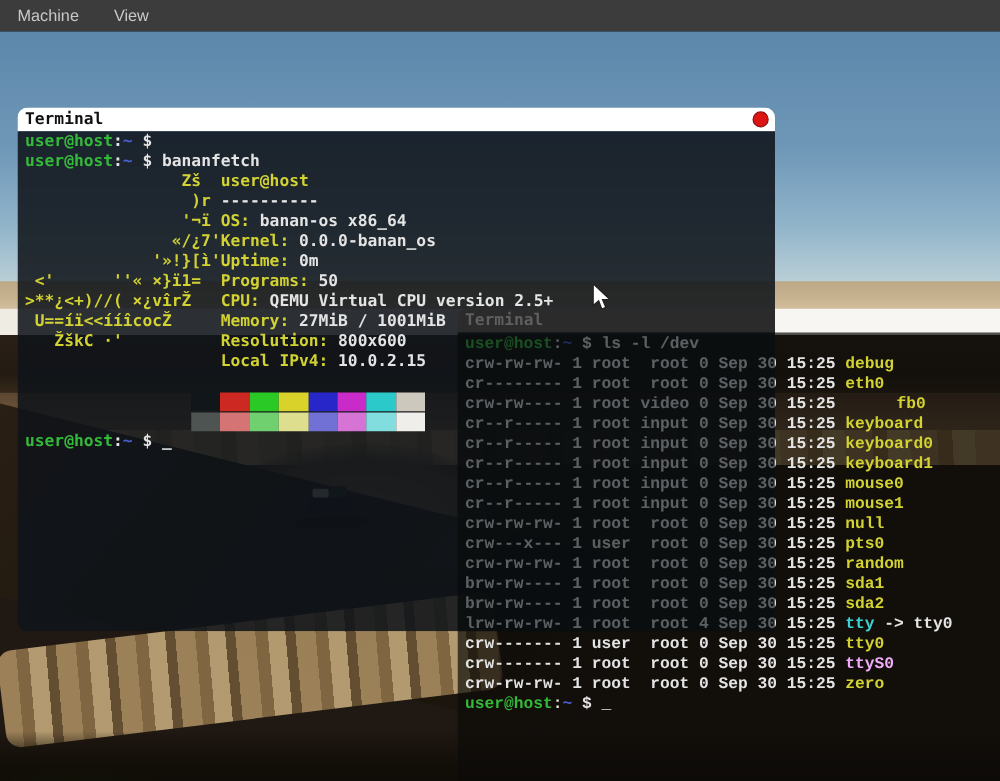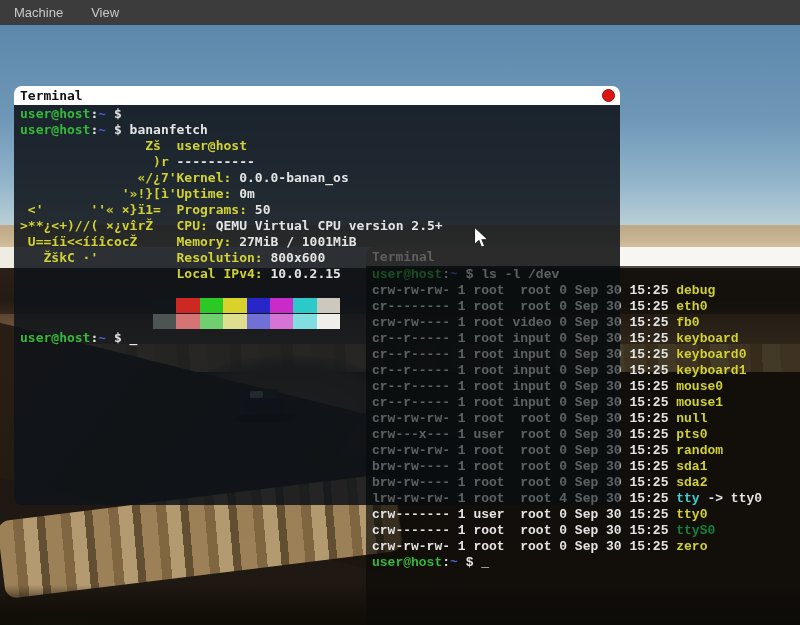--- a/index.html
+++ b/index.html
@@ -103,20 +103,21 @@
     <div class="titlebar">
       <span>Terminal</span>
       <span class="spacer"></span>
       <span class="close-btn"></span>
     </div>
     <div class="term-content" id="t1-lines">
         <div class="tline"><span style="color: rgb(53, 185, 58);">user@host</span><span style="color: rgb(228, 228, 228);">:</span><span style="color: rgb(74, 95, 212);">~</span><span style="color: rgb(228, 228, 228);"> $</span></div>
         <div class="tline"><span style="color: rgb(53, 185, 58);">user@host</span><span style="color: rgb(228, 228, 228);">:</span><span style="color: rgb(74, 95, 212);">~</span><span style="color: rgb(228, 228, 228);"> $ </span><span style="color: rgb(228, 228, 228);">bananfetch</span></div>
         <div class="tline"><span style="color: rgb(210, 210, 50);">                Zš  </span><span style="color: rgb(210, 210, 50);">user@host</span></div>
         <div class="tline"><span style="color: rgb(210, 210, 50);">                 )r </span><span style="color: rgb(228, 228, 228);">----------</span></div>
+        <div class="tline"><span style="color: rgb(210, 210, 50);">                '¬ï </span><span style="color: rgb(210, 210, 50);">OS: </span><span style="color: rgb(228, 228, 228);">banan-os x86_64</span></div>
         <div class="tline"><span style="color: rgb(210, 210, 50);">               «/¿7'</span><span style="color: rgb(210, 210, 50);">Kernel: </span><span style="color: rgb(228, 228, 228);">0.0.0-banan_os</span></div>
         <div class="tline"><span style="color: rgb(210, 210, 50);">             '»!}[ì'</span><span style="color: rgb(210, 210, 50);">Uptime: </span><span style="color: rgb(228, 228, 228);">0m</span></div>
         <div class="tline"><span style="color: rgb(210, 210, 50);"> &lt;'      ''« ×}ï1=  </span><span style="color: rgb(210, 210, 50);">Programs: </span><span style="color: rgb(228, 228, 228);">50</span></div>
         <div class="tline"><span style="color: rgb(210, 210, 50);">&gt;**¿&lt;+)//( ×¿vîrŽ   </span><span style="color: rgb(210, 210, 50);">CPU: </span><span style="color: rgb(228, 228, 228);">QEMU Virtual CPU version 2.5+</span></div>
         <div class="tline"><span style="color: rgb(210, 210, 50);"> U==íï&lt;&lt;ííîcocŽ     </span><span style="color: rgb(210, 210, 50);">Memory: </span><span style="color: rgb(228, 228, 228);">27MiB / 1001MiB</span></div>
         <div class="tline"><span style="color: rgb(210, 210, 50);">   ŽškC ·'          </span><span style="color: rgb(210, 210, 50);">Resolution: </span><span style="color: rgb(228, 228, 228);">800x600</span></div>
         <div class="tline"><span style="color: rgb(210, 210, 50);">                    </span><span style="color: rgb(210, 210, 50);">Local IPv4: </span><span style="color: rgb(228, 228, 228);">10.0.2.15</span></div>
         <div class="tline"></div>
         <div class="tline"><span>                 </span><span class="pblock" style="background: rgb(17, 22, 26);"></span><span class="pblock" style="background: rgb(205, 40, 33);"></span><span class="pblock" style="background: rgb(43, 201, 38);"></span><span class="pblock" style="background: rgb(216, 210, 43);"></span><span class="pblock" style="background: rgb(39, 39, 201);"></span><span class="pblock" style="background: rgb(201, 43, 201);"></span><span class="pblock" style="background: rgb(43, 201, 201);"></span><span class="pblock" style="background: rgb(205, 200, 189);"></span></div>
         <div class="tline"><span>                 </span><span class="pblock" style="background: rgb(77, 84, 81);"></span><span class="pblock" style="background: rgb(213, 116, 116);"></span><span class="pblock" style="background: rgb(112, 208, 112);"></span><span class="pblock" style="background: rgb(222, 222, 143);"></span><span class="pblock" style="background: rgb(112, 112, 213);"></span><span class="pblock" style="background: rgb(213, 116, 213);"></span><span class="pblock" style="background: rgb(130, 222, 222);"></span><span class="pblock" style="background: rgb(239, 238, 234);"></span></div>
@@ -125,34 +126,34 @@
   </div>
 
   <div id="term2" class="term">
     <div class="titlebar">
       <span>Terminal</span>
     </div>
     <div class="term-content" id="t2-lines">
         <div class="tline"><span style="color: rgb(53, 185, 58);">user@host</span><span style="color: rgb(228, 228, 228);">:</span><span style="color: rgb(74, 95, 212);">~</span><span style="color: rgb(228, 228, 228);"> $ </span><span style="color: rgb(228, 228, 228);">ls -l /dev</span></div>
         <div class="tline"><span style="color: rgb(228, 228, 228);">crw-rw-rw- 1 root  root 0 Sep 30 15:25 </span><span style="color: rgb(210, 210, 50);">debug</span></div>
         <div class="tline"><span style="color: rgb(228, 228, 228);">cr-------- 1 root  root 0 Sep 30 15:25 </span><span style="color: rgb(210, 210, 50);">eth0</span></div>
-        <div class="tline"><span style="color: rgb(228, 228, 228);">crw-rw---- 1 root video 0 Sep 30 15:25 </span><span style="color: rgb(210, 210, 50);">fb0</span></div>
+        <div class="tline"><span style="color: rgb(228, 228, 228);">crw-rw---- 1 root video 0 Sep 30 15:25 </span><span style="color: rgb(210, 210, 50); margin-left: 41px;">fb0</span></div>
         <div class="tline"><span style="color: rgb(228, 228, 228);">cr--r----- 1 root input 0 Sep 30 15:25 </span><span style="color: rgb(210, 210, 50);">keyboard</span></div>
         <div class="tline"><span style="color: rgb(228, 228, 228);">cr--r----- 1 root input 0 Sep 30 15:25 </span><span style="color: rgb(210, 210, 50);">keyboard0</span></div>
         <div class="tline"><span style="color: rgb(228, 228, 228);">cr--r----- 1 root input 0 Sep 30 15:25 </span><span style="color: rgb(210, 210, 50);">keyboard1</span></div>
         <div class="tline"><span style="color: rgb(228, 228, 228);">cr--r----- 1 root input 0 Sep 30 15:25 </span><span style="color: rgb(210, 210, 50);">mouse0</span></div>
         <div class="tline"><span style="color: rgb(228, 228, 228);">cr--r----- 1 root input 0 Sep 30 15:25 </span><span style="color: rgb(210, 210, 50);">mouse1</span></div>
         <div class="tline"><span style="color: rgb(228, 228, 228);">crw-rw-rw- 1 root  root 0 Sep 30 15:25 </span><span style="color: rgb(210, 210, 50);">null</span></div>
         <div class="tline"><span style="color: rgb(228, 228, 228);">crw---x--- 1 user  root 0 Sep 30 15:25 </span><span style="color: rgb(210, 210, 50);">pts0</span></div>
         <div class="tline"><span style="color: rgb(228, 228, 228);">crw-rw-rw- 1 root  root 0 Sep 30 15:25 </span><span style="color: rgb(210, 210, 50);">random</span></div>
         <div class="tline"><span style="color: rgb(228, 228, 228);">brw-rw---- 1 root  root 0 Sep 30 15:25 </span><span style="color: rgb(210, 210, 50);">sda1</span></div>
         <div class="tline"><span style="color: rgb(228, 228, 228);">brw-rw---- 1 root  root 0 Sep 30 15:25 </span><span style="color: rgb(210, 210, 50);">sda2</span></div>
         <div class="tline"><span style="color: rgb(228, 228, 228);">lrw-rw-rw- 1 root  root 4 Sep 30 15:25 </span><span style="color: rgb(62, 210, 210);">tty</span><span style="color: rgb(228, 228, 228);"> -&gt; tty0</span></div>
         <div class="tline"><span style="color: rgb(228, 228, 228);">crw------- 1 user  root 0 Sep 30 15:25 </span><span style="color: rgb(210, 210, 50);">tty0</span></div>
-        <div class="tline"><span style="color: rgb(228, 228, 228); text-align: right;">crw------- 1 root  root 0 Sep 30 15:25 </span><span style="color: #15803d; margin-top: 43px;">ttyS0</span></div>
+        <div class="tline"><span style="color: rgb(228, 228, 228); text-align: right;">crw------- 1 root  root 0 Sep 30 15:25 </span><span style="color: #f0abfc; margin-top: 43px;">ttyS0</span></div>
         <div class="tline"><span style="color: rgb(228, 228, 228);">crw-rw-rw- 1 root  root 0 Sep 30 15:25 </span><span style="color: rgb(210, 210, 50);">zero</span></div>
         <div class="tline"><span style="color: rgb(53, 185, 58);">user@host</span><span style="color: rgb(228, 228, 228);">:</span><span style="color: rgb(74, 95, 212);">~</span><span style="color: rgb(228, 228, 228);"> $ </span><span style="color: rgb(228, 228, 228);">_</span></div>
       </div>
     <div id="dim-overlay"></div>
   </div>
 
   <svg id="cursor" width="18" height="22" viewBox="0 0 12 17">
     <path d="M1,0 L1,13.5 L4.4,10.6 L6.3,15.6 L8.8,14.6 L6.8,9.8 L11.2,9.6 Z" fill="#ffffff" stroke="#222222" stroke-width="0.8"></path>
   </svg>
 

